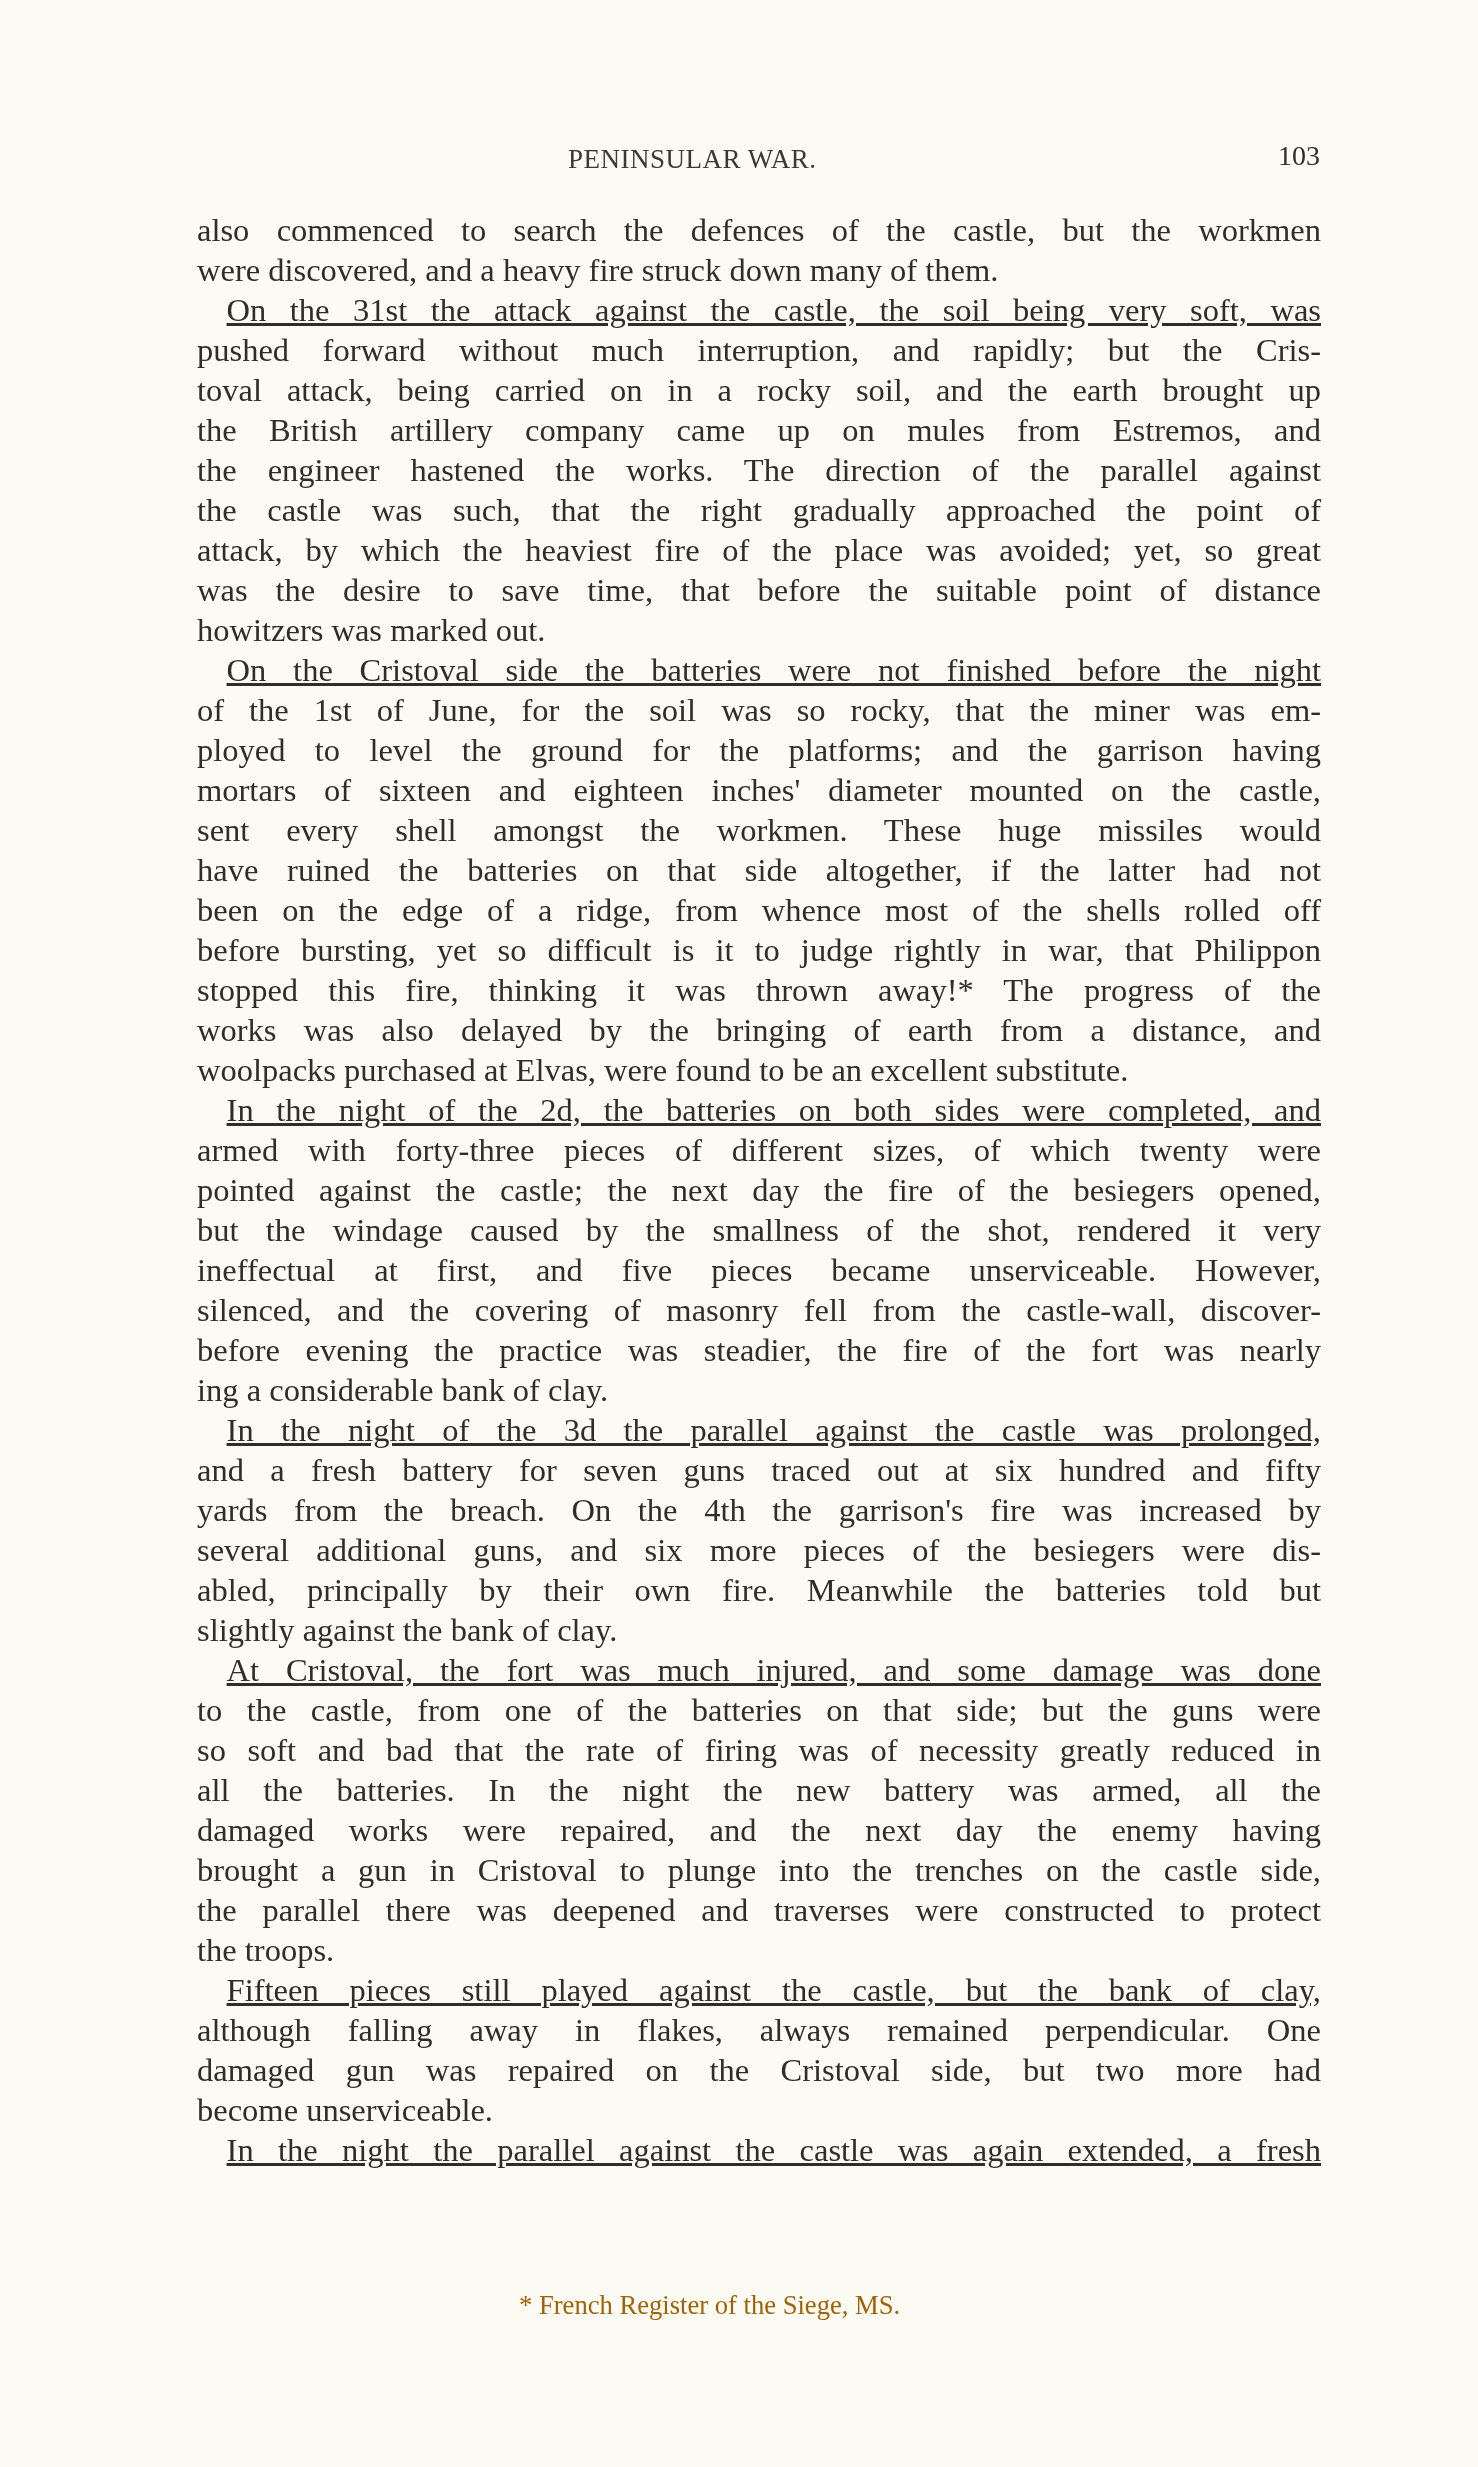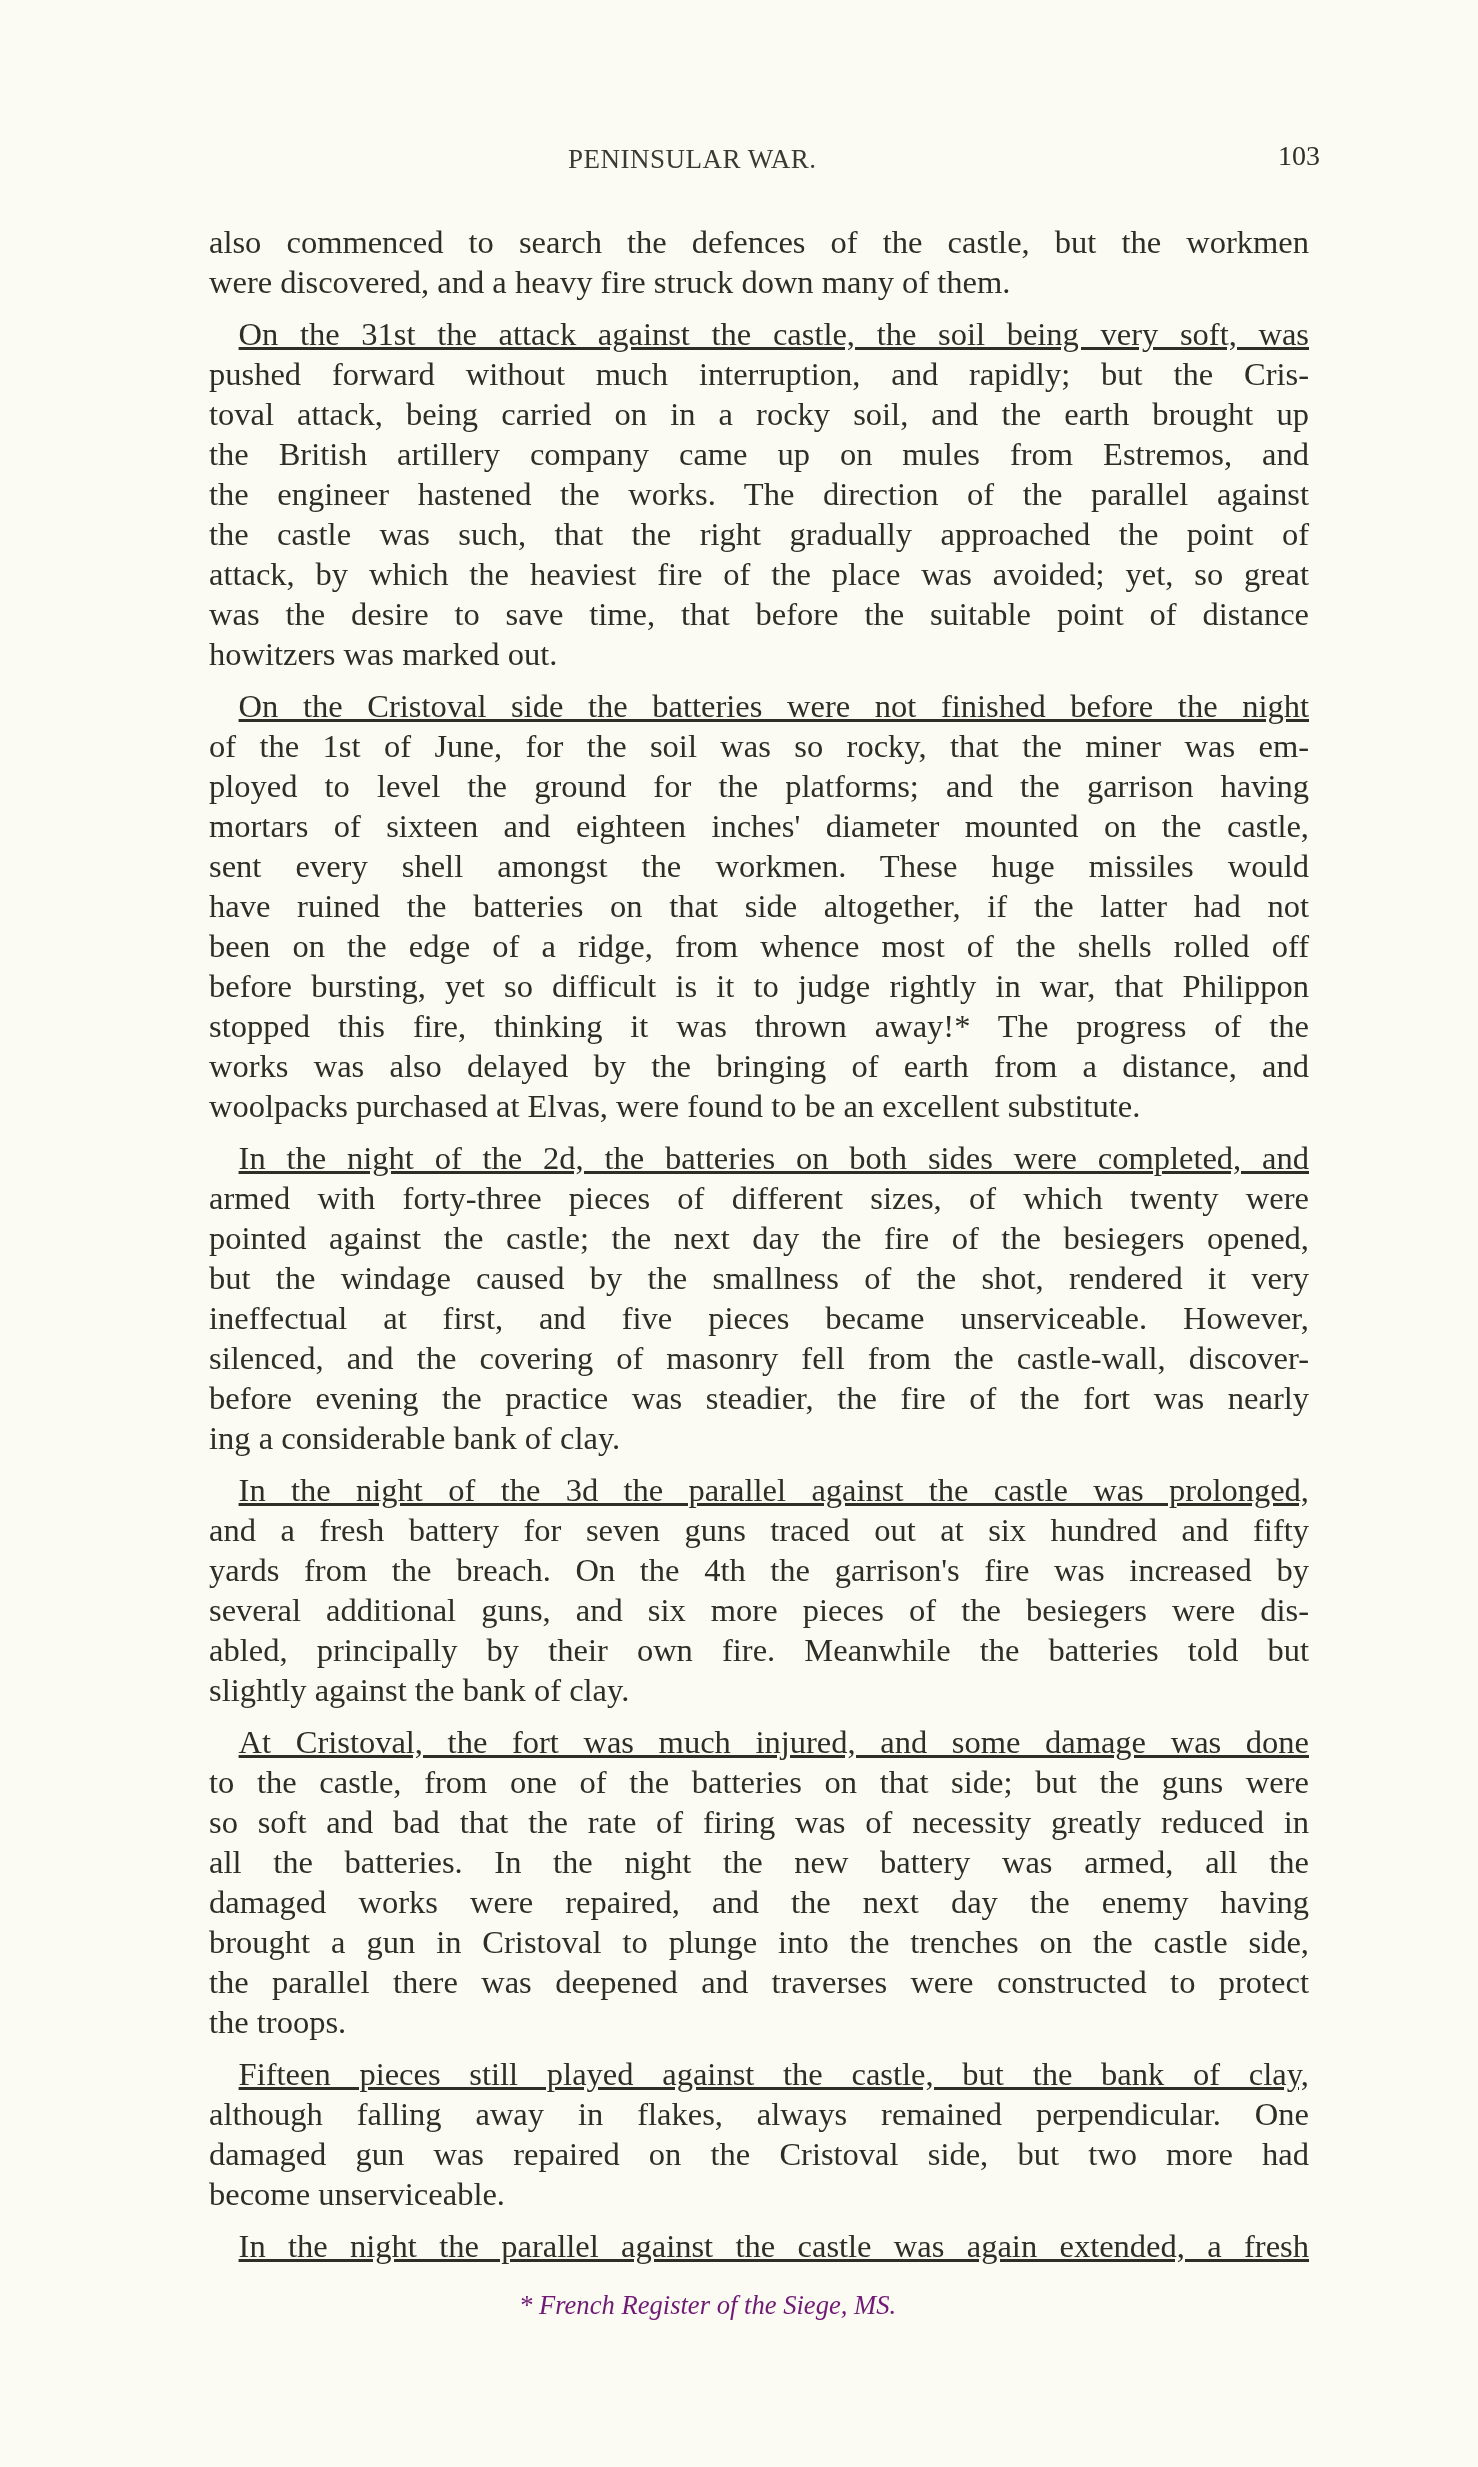--- a/index.html
+++ b/index.html
@@ -40,40 +40,39 @@
     }
     .body-text {
       position: absolute;
       left: 197px;
       top: 210px;
       width: 1124px;
       font-size: 32.5px;
       line-height: 40px;
       color: #2e2e29;
     }
-    .para { margin: 12px; }
+    .para { margin: 0; }
     .line {
       display: block;
       text-align: justify;
       text-align-last: justify;
       white-space: nowrap;
       height: 40px;
     }
     .line.last {
       text-align-last: left;
     }
     .line.indent { padding-left: 29.6px; text-decoration: underline; }
     .footnote {
       position: absolute;
       left: 519px;
       top: 2290px;
       font-size: 26.6px;
-      color: #701a75;
+      color: #a16207;
       white-space: nowrap;
-      font-style: italic;
     }
   </style>
 </head>
 <body>
 
 <div class="page">
   <div class="running-head">PENINSULAR WAR.</div>
   <div class="page-number">103</div>
 
   <div class="body-text" id="body-text">

